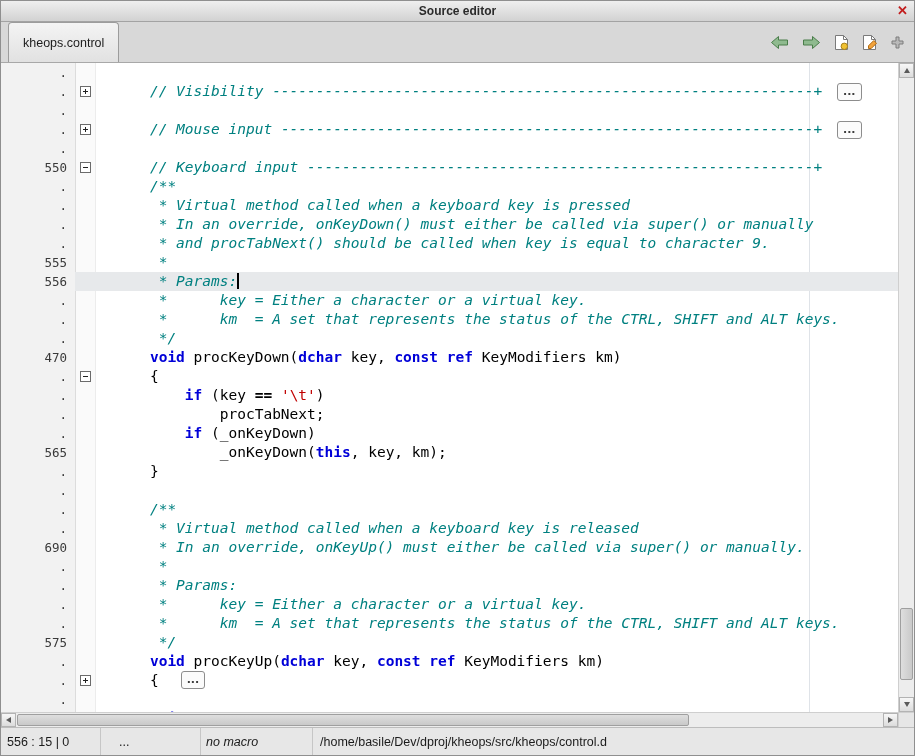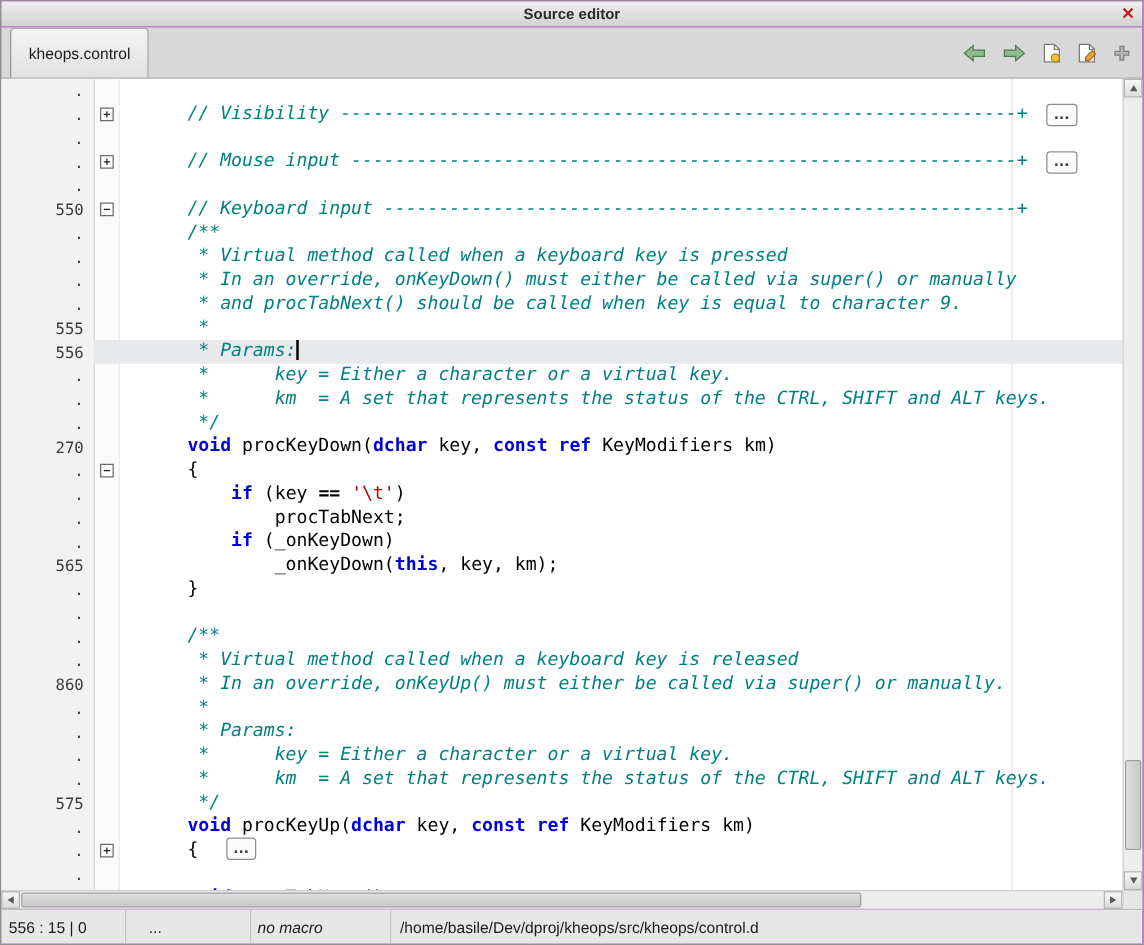--- a/index.html
+++ b/index.html
@@ -1,17 +1,17 @@
 <!DOCTYPE html>
 <html style="--c-comment: #008080; --c-keyword: #0000d8; --c-string: #c00000; --c-curline: #e7e9eb; --c-margin: #dfe3e8;"><head>
 <meta charset="utf-8">
 <style>
   html,body{margin:0;padding:0;background:#c8c8c8;}
   body{width:915px;height:756px;font-family:"Liberation Sans",sans-serif;}
-  .window{width:915px;height:756px;display:flex;flex-direction:column;background:#d946ef;
+  .window{width:915px;height:756px;display:flex;flex-direction:column;background:#a3a3a3;
           border:1px solid #8f8f8f;box-sizing:border-box;overflow:hidden;}
 
   
   .titlebar{flex:0 0 20px;background:linear-gradient(#efefef,#d2d2d2);border-bottom:1px solid #a3a3a3;
             position:relative;display:flex;align-items:center;justify-content:center;}
   .title{font-size:12px;font-weight:bold;color:#2b2b2b;}
   .close{position:absolute;right:6px;top:1px;color:#c21d1d;font-weight:bold;font-size:13px;line-height:17px;cursor:default;}
 
   
   .tabbar{flex:0 0 34px;background:#d8d8d8;border-bottom:1px solid #a8a8a8;position:relative;
@@ -209,21 +209,21 @@
           <div class="num">.</div>
           <div class="foldcol"></div>
           <div class="code"><span class="seg-c">     *      km  = A set that represents the status of the CTRL, SHIFT and ALT keys.</span></div>
         </div>
         <div class="line">
           <div class="num">.</div>
           <div class="foldcol"></div>
           <div class="code"><span class="seg-c">     */</span></div>
         </div>
         <div class="line">
-          <div class="num">270</div>
+          <div class="num">470</div>
           <div class="foldcol"></div>
           <div class="code"><span class="seg-p">    </span><span class="seg-k">void</span><span class="seg-p"> procKeyDown(</span><span class="seg-k">dchar</span><span class="seg-p"> key, </span><span class="seg-k">const</span><span class="seg-p"> </span><span class="seg-k">ref</span><span class="seg-p"> KeyModifiers km)</span></div>
         </div>
         <div class="line">
           <div class="num">.</div>
           <div class="foldcol">
             <div class="foldbox minus"></div>
           </div>
           <div class="code"><span class="seg-p">    {</span></div>
         </div>
@@ -261,21 +261,21 @@
           <div class="num">.</div>
           <div class="foldcol"></div>
           <div class="code"><span class="seg-c">    /**</span></div>
         </div>
         <div class="line">
           <div class="num">.</div>
           <div class="foldcol"></div>
           <div class="code"><span class="seg-c">     * Virtual method called when a keyboard key is released</span></div>
         </div>
         <div class="line">
-          <div class="num">860</div>
+          <div class="num">690</div>
           <div class="foldcol"></div>
           <div class="code"><span class="seg-c">     * In an override, onKeyUp() must either be called via super() or manually.</span></div>
         </div>
         <div class="line">
           <div class="num">.</div>
           <div class="foldcol"></div>
           <div class="code"><span class="seg-c">     *</span></div>
         </div>
         <div class="line">
           <div class="num">.</div>

